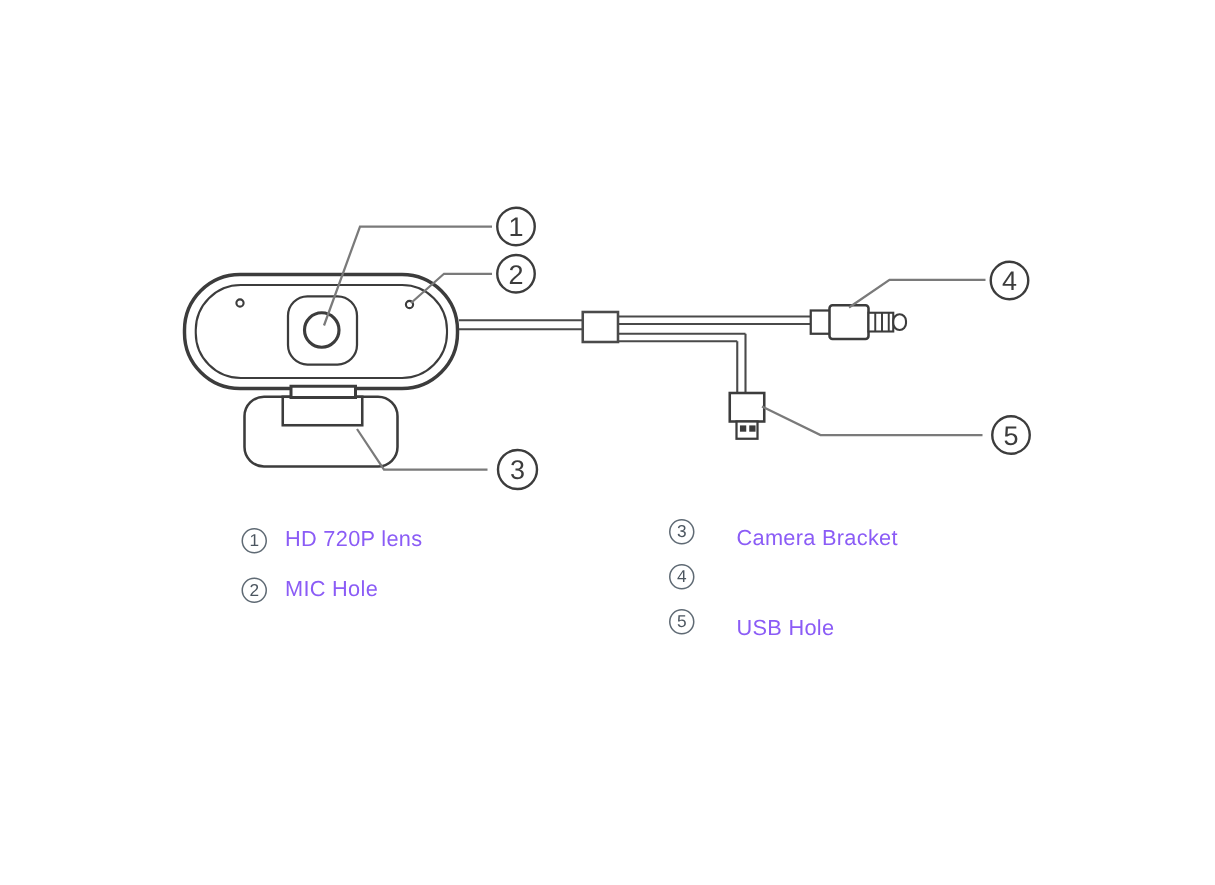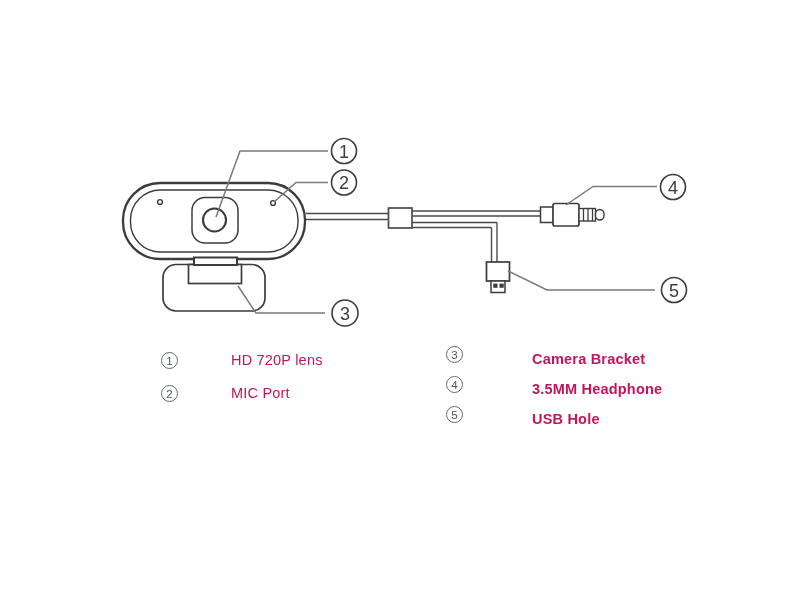--- a/index.html
+++ b/index.html
@@ -25,26 +25,25 @@
     border-radius:50%;
     display:inline-flex;
     align-items:center;
     justify-content:center;
     font-size:11.5px;
     color:#4b555f;
     flex:0 0 auto;
   }
   .legend-label{
     font-size:14.5px;
-    color:#be185d;
+    color:#8b5cf6;
     letter-spacing:0.2px;
     white-space:nowrap;
-    margin-left:41px;
   }
-  .shift-down{transform:translateY(5px);font-weight:bold;}
+  .shift-down{transform:translateY(5px);}
   .callout-num{
     font-size:18px;
     fill:#3c3c3c;
   }
 </style>
 </head>
 <body>
 
 <div class="canvas">
 
@@ -125,29 +124,28 @@
       </g>
     </g>
   </svg>
 
   <div class="legend-row" style="left:161px;top:352px;">
     <span class="num-badge gap-s">1</span>
     <span class="legend-label">HD 720P lens</span>
   </div>
   <div class="legend-row" style="left:161px;top:385px;">
     <span class="num-badge gap-s">2</span>
-    <span class="legend-label">MIC Port</span>
+    <span class="legend-label">MIC Hole</span>
   </div>
 
   <div class="legend-row" style="left:446px;top:346px;">
     <span class="num-badge gap-l">3</span>
     <span class="legend-label shift-down">Camera Bracket</span>
   </div>
   <div class="legend-row" style="left:446px;top:376px;">
     <span class="num-badge gap-l">4</span>
-    <span class="legend-label shift-down">3.5MM Headphone</span>
   </div>
   <div class="legend-row" style="left:446px;top:406px;">
     <span class="num-badge gap-l">5</span>
     <span class="legend-label shift-down">USB Hole</span>
   </div>
 
 </div>
 
 </body></html>

